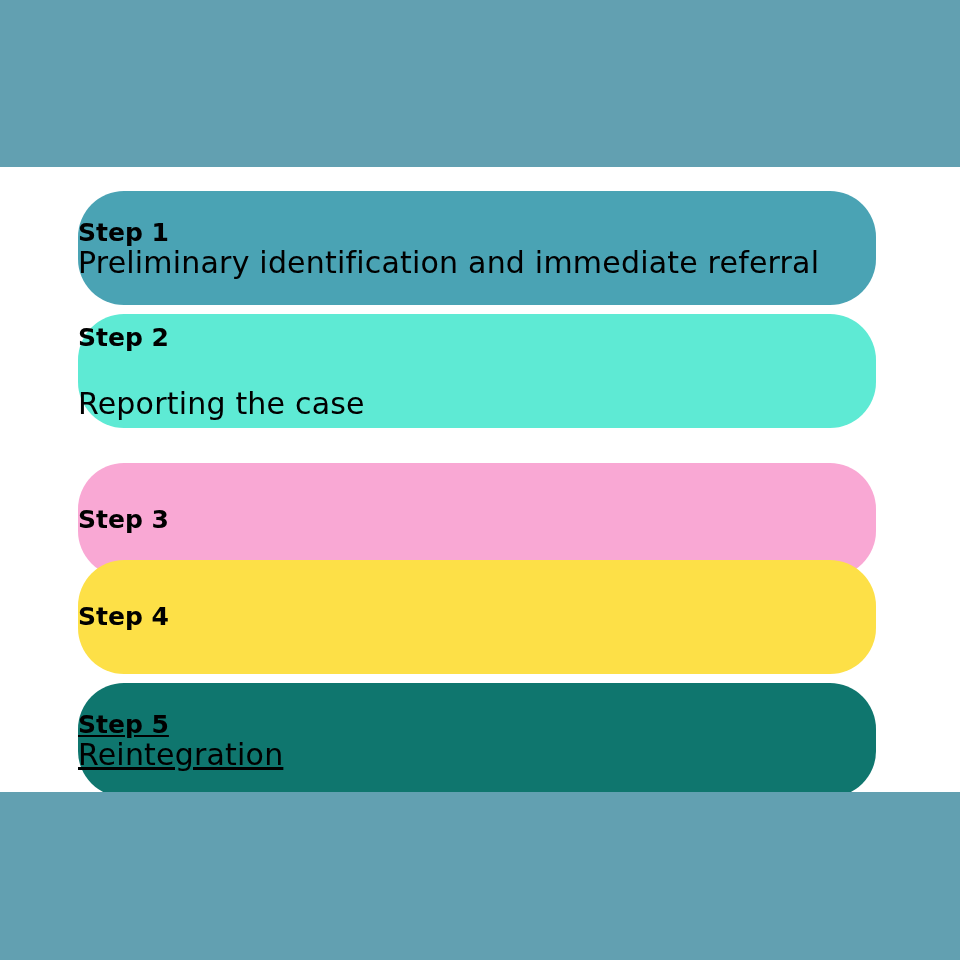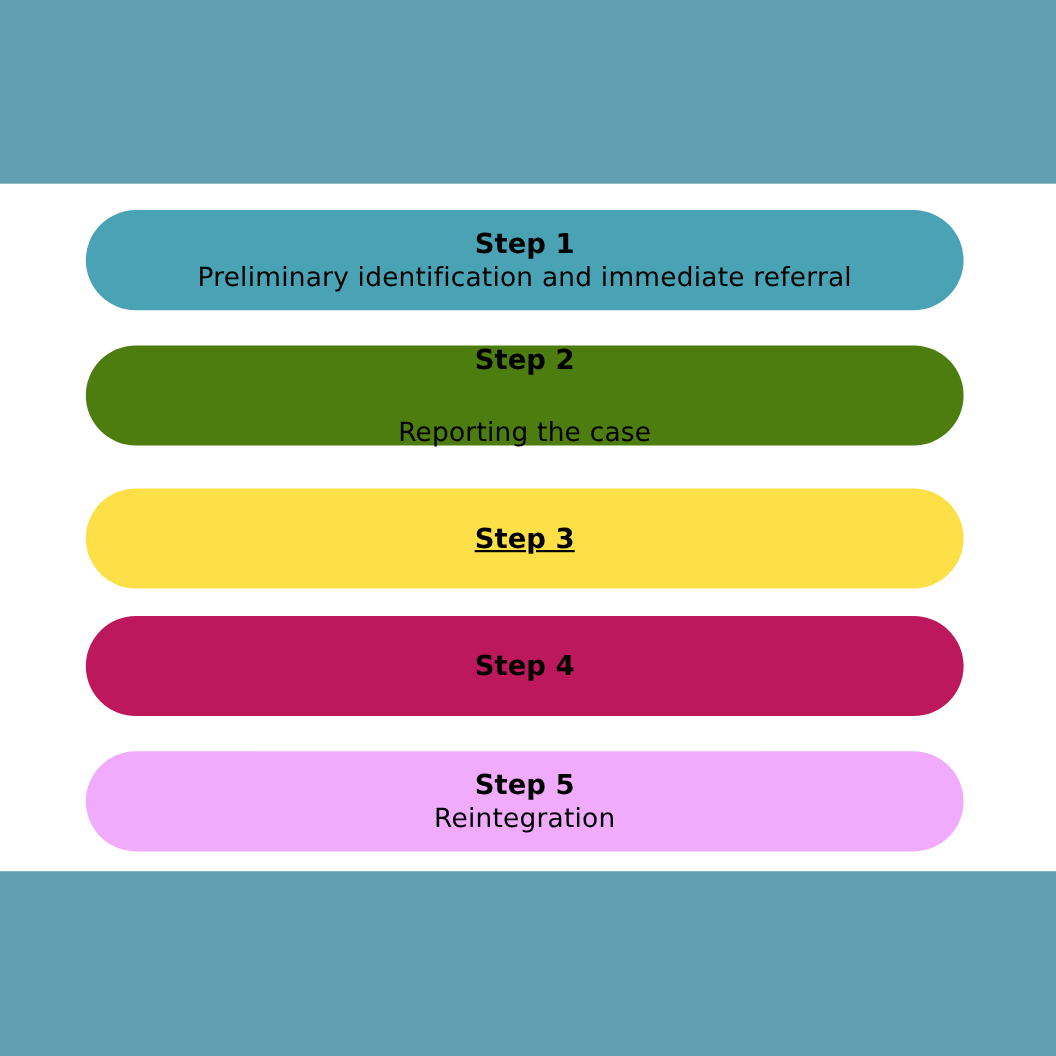--- a/index.html
+++ b/index.html
@@ -1,44 +1,44 @@
 <!DOCTYPE html>
 <html><head>
 <meta charset="utf-8">
 <style>
   html, body { margin:0; padding:0; }
   body { width:960px; height:960px; position:relative; background:#ffffff; overflow:hidden;
          font-family:"DejaVu Sans", sans-serif; }
   .band { position:absolute; left:0; width:960px; background:#62a0b1; }
   .band.top { top:0; height:167px; }
   .band.bottom { top:792px; height:168px; }
-  .pill { position:absolute; left:78px; width:798px; height:91px; border-radius:46px;
-          display:flex; flex-direction:column; align-items:center; justify-content:center; color:#000; }
+  .pill { position:absolute; left:78px; width:798px; height:114px; border-radius:46px;
+          display:flex; flex-direction:column; justify-content:center; color:#000; }
   .pill .title { font-weight:bold; font-size:25px; line-height:30px; }
-  .pill .desc { font-size:24px; line-height:30px; letter-spacing:0.2px; }
+  .pill .desc { font-size:30px; line-height:30px; letter-spacing:0.2px; }
 </style>
 </head>
 <body>
 
 <div class="band top"></div>
 
 <div>
   <div class="pill" style="top:191px;background:#4aa3b4;">
     <div class="title">Step 1</div>
     <div class="desc">Preliminary identification and immediate referral</div>
   </div>
-  <div class="pill" style="top:314px;background:#4d7c0f;gap:36px;">
+  <div class="pill" style="top:314px;background:#5eead4;gap:36px;">
     <div class="title">Step 2</div>
     <div class="desc">Reporting the case</div>
   </div>
-  <div class="pill" style="top:444px;background:#fde047;text-decoration:underline;">
+  <div class="pill" style="top:463px;background:#f9a8d4;">
     <div class="title">Step 3</div>
   </div>
-  <div class="pill" style="top:560px;background:#be185d;">
+  <div class="pill" style="top:560px;background:#fde047;">
     <div class="title">Step 4</div>
   </div>
-  <div class="pill" style="top:683px;background:#f0abfc;">
+  <div class="pill" style="top:683px;background:#0f766e;text-decoration:underline;">
     <div class="title">Step 5</div>
     <div class="desc">Reintegration</div>
   </div>
 </div>
 
 <div class="band bottom"></div>
 
 </body></html>

